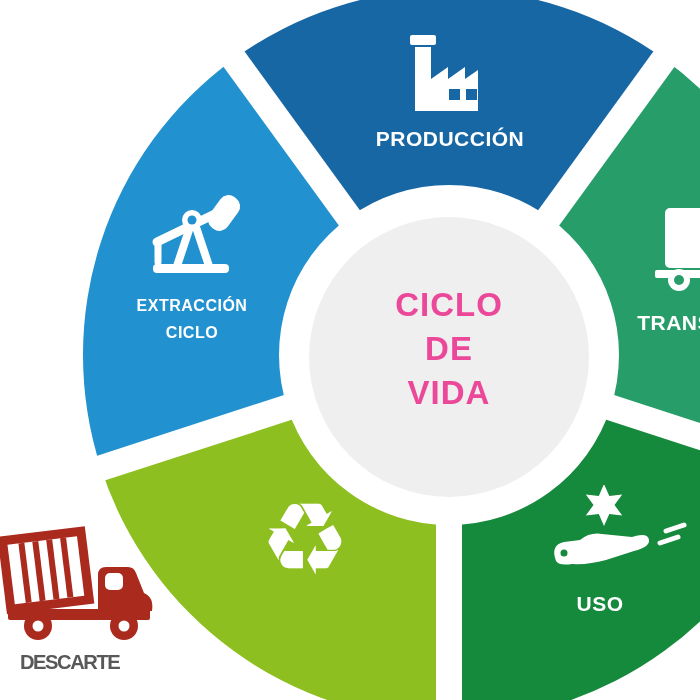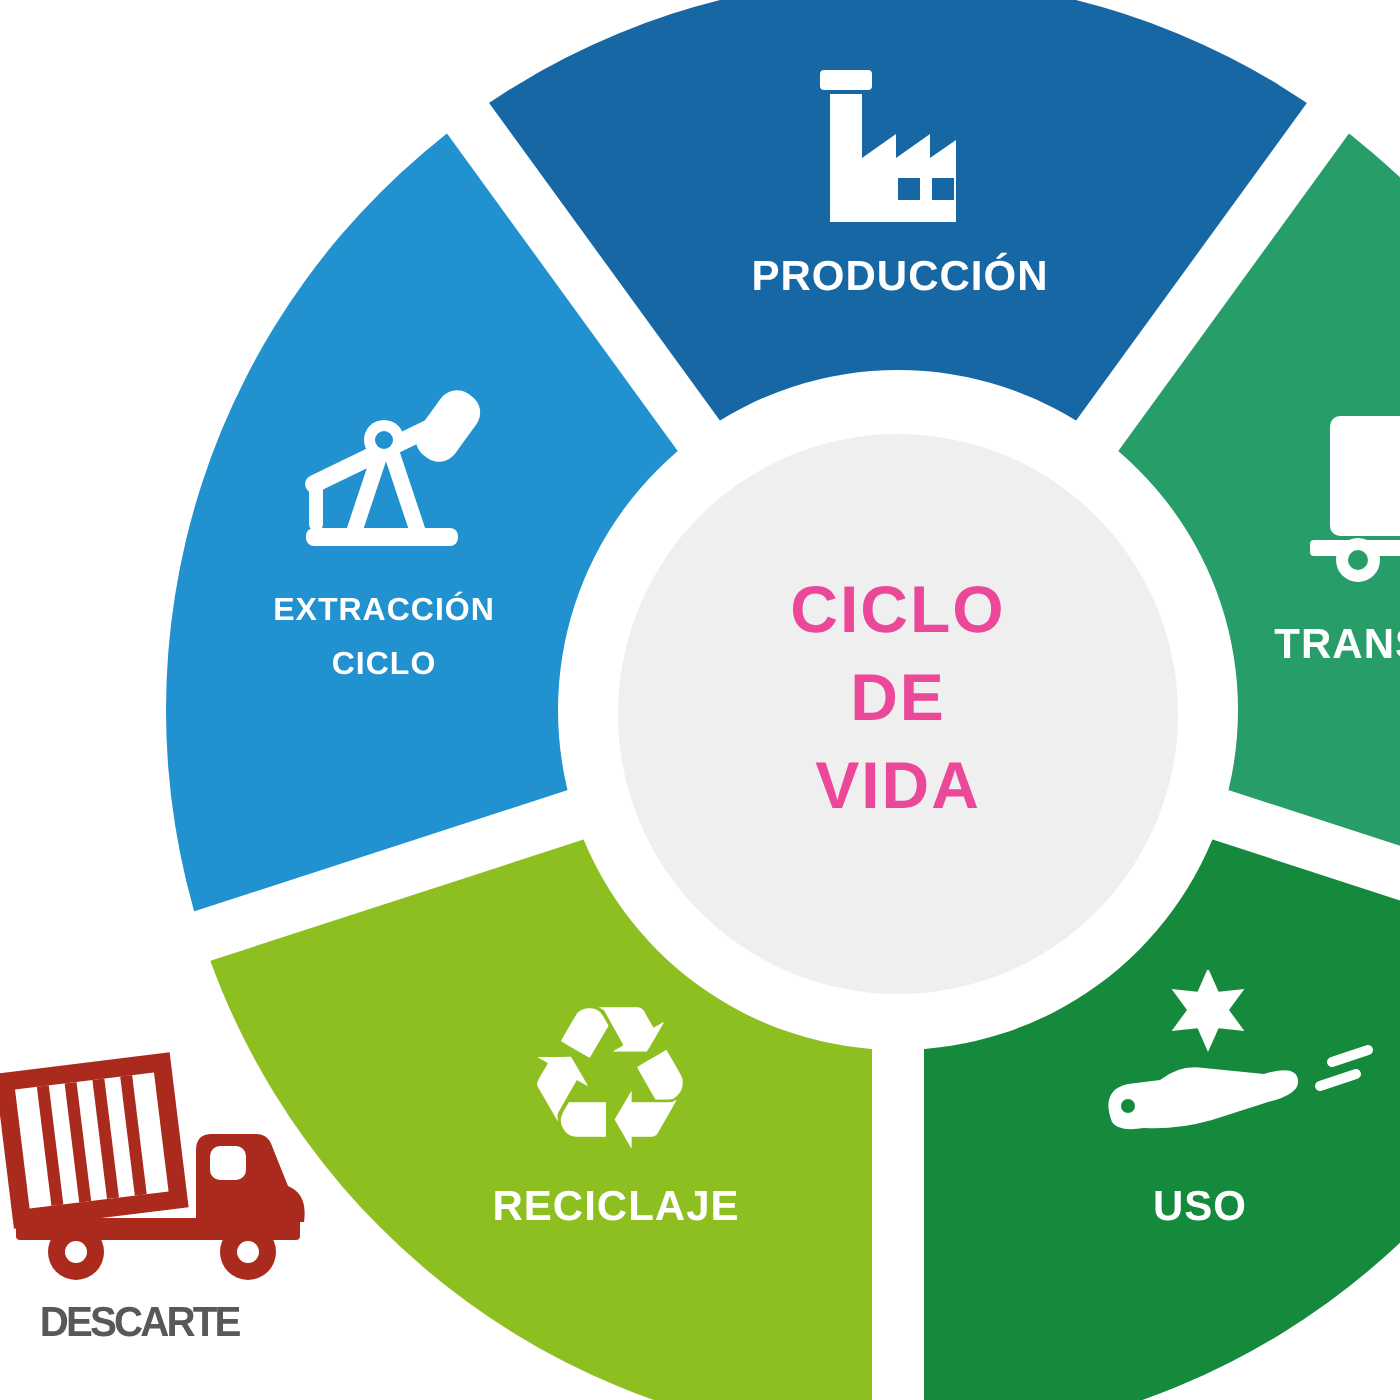--- a/index.html
+++ b/index.html
@@ -95,21 +95,20 @@
     </g>
     <circle cx="22" cy="68" r="3.5" fill="#15893c"></circle>
     <g stroke="#fff" stroke-width="5" stroke-linecap="round">
       <line x1="118" y1="58" x2="136" y2="52"></line>
       <line x1="124" y1="46" x2="142" y2="40"></line>
     </g>
   </svg>
   <div class="seg-label" style="left:450px;top:590px;width:300px">USO</div>
 
   <div class="recycle-glyph">♻</div>
-  <div class="seg-label" style="left:158px;top:590px;width:300px">RECICLAJE</div>
 
   <svg class="icon-abs" style="left:147px;top:188px" width="100" height="90" viewBox="0 0 100 90">
     <g stroke="#fff" stroke-linecap="round" fill="none">
       <path d="M46,30 L30,78" stroke-width="8"></path>
       <path d="M46,30 L62,78" stroke-width="8"></path>
       <path d="M10,54 L72,24" stroke-width="9"></path>
       <path d="M11,54 L11,74" stroke-width="7"></path>
     </g>
     <g fill="#ffffff">
       <rect x="66" y="6" width="22" height="38" rx="10" transform="rotate(36 77 25)"></rect>

